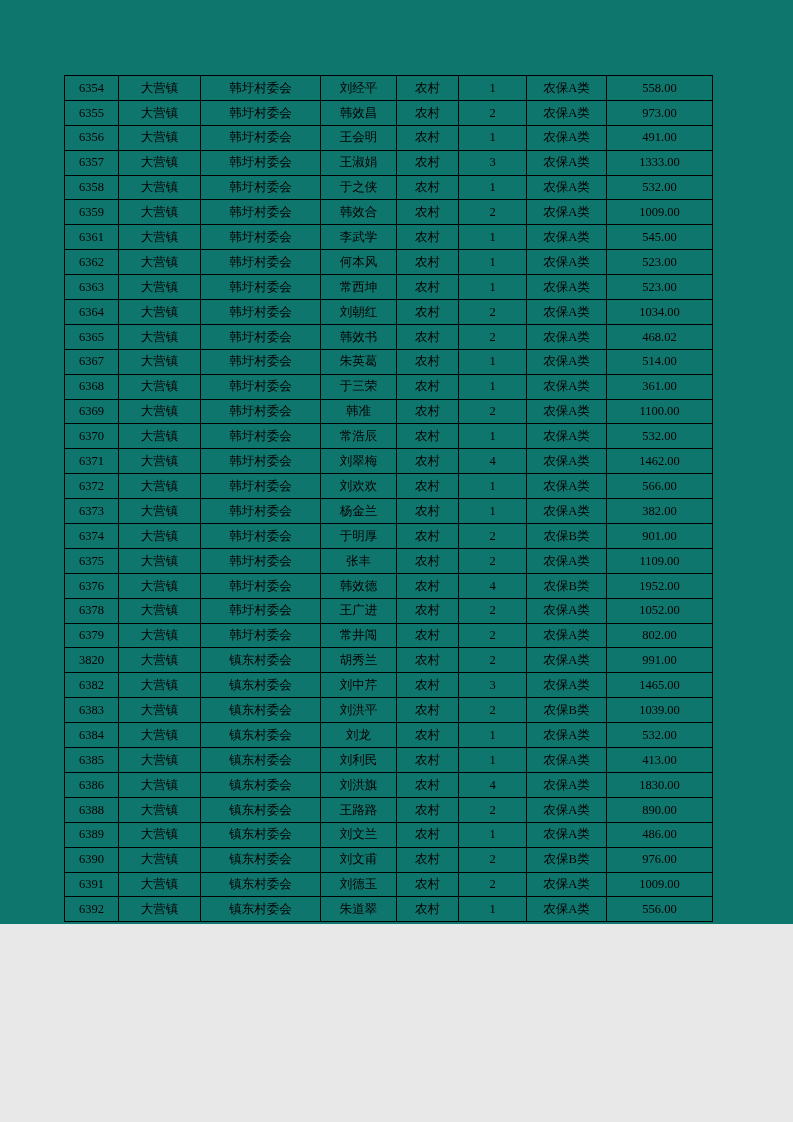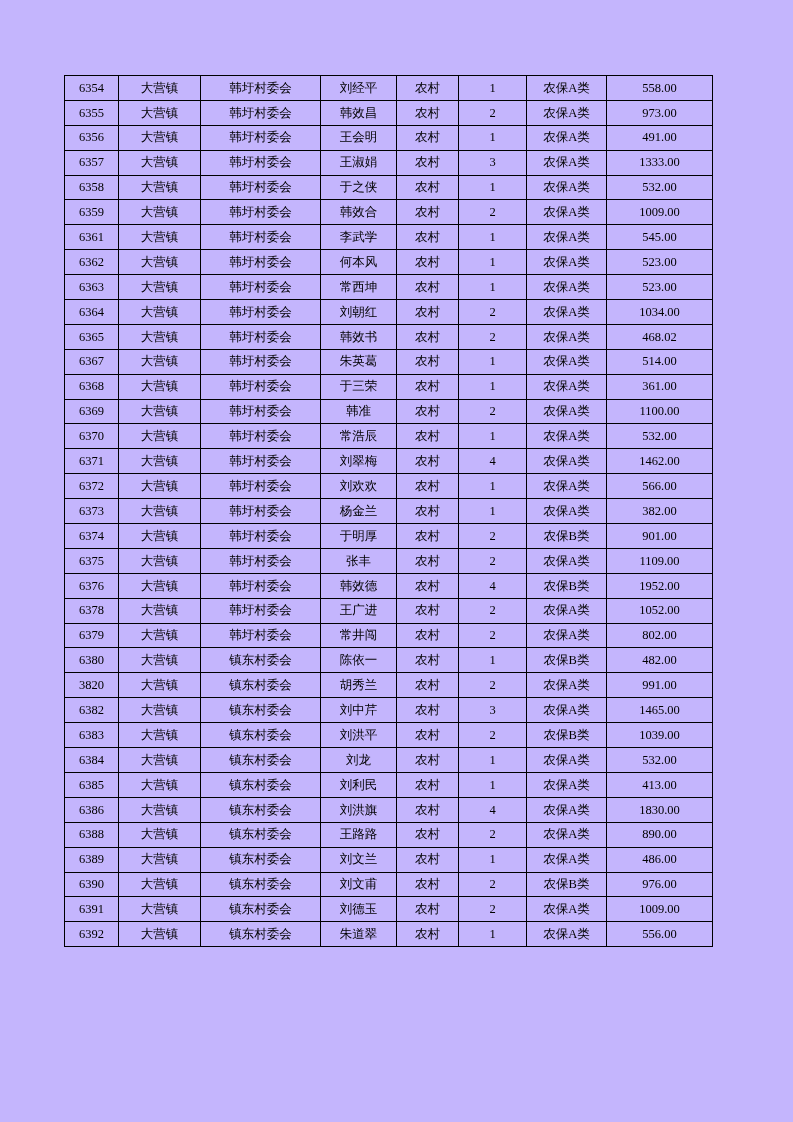--- a/index.html
+++ b/index.html
@@ -6,22 +6,22 @@
   html, body { margin: 0; padding: 0; }
   body {
     width: 793px;
     height: 1122px;
     background: #e8e8e8;
     font-family: "Liberation Serif", "DejaVu Serif", serif;
   }
   .sheet {
     position: relative;
     width: 793px;
-    height: 1122px;
-    background: #c4b5fd;
+    height: 924px;
+    background: #0f766e;
     overflow: hidden;
   }
   table.roster {
     position: absolute;
     left: 64px;
     top: 75px;
     border-collapse: collapse;
     table-layout: fixed;
   }
   table.roster td {
@@ -275,30 +275,20 @@
           <td class="col-id">6379</td>
           <td class="col-town">大营镇</td>
           <td class="col-village">韩圩村委会</td>
           <td class="col-name">常井闯</td>
           <td class="col-type">农村</td>
           <td class="col-count">2</td>
           <td class="col-category">农保A类</td>
           <td class="col-amount">802.00</td>
         </tr>
         <tr>
-          <td class="col-id">6380</td>
-          <td class="col-town">大营镇</td>
-          <td class="col-village">镇东村委会</td>
-          <td class="col-name">陈依一</td>
-          <td class="col-type">农村</td>
-          <td class="col-count">1</td>
-          <td class="col-category">农保B类</td>
-          <td class="col-amount">482.00</td>
-        </tr>
-        <tr>
           <td class="col-id">3820</td>
           <td class="col-town">大营镇</td>
           <td class="col-village">镇东村委会</td>
           <td class="col-name">胡秀兰</td>
           <td class="col-type">农村</td>
           <td class="col-count">2</td>
           <td class="col-category">农保A类</td>
           <td class="col-amount">991.00</td>
         </tr>
         <tr>

